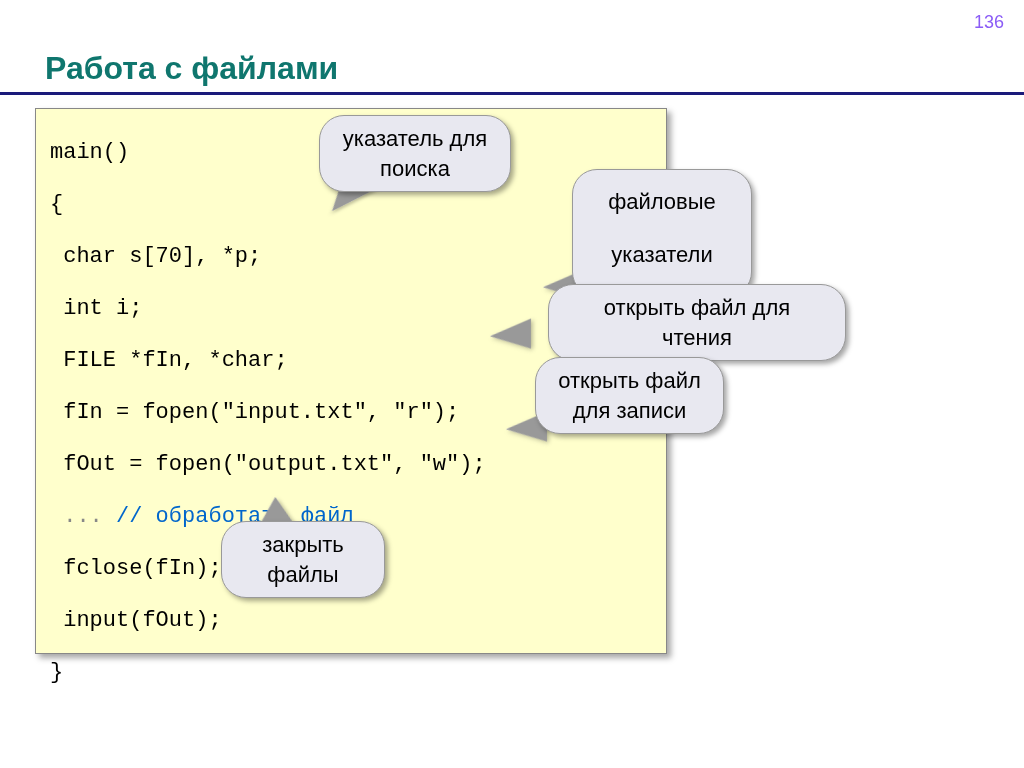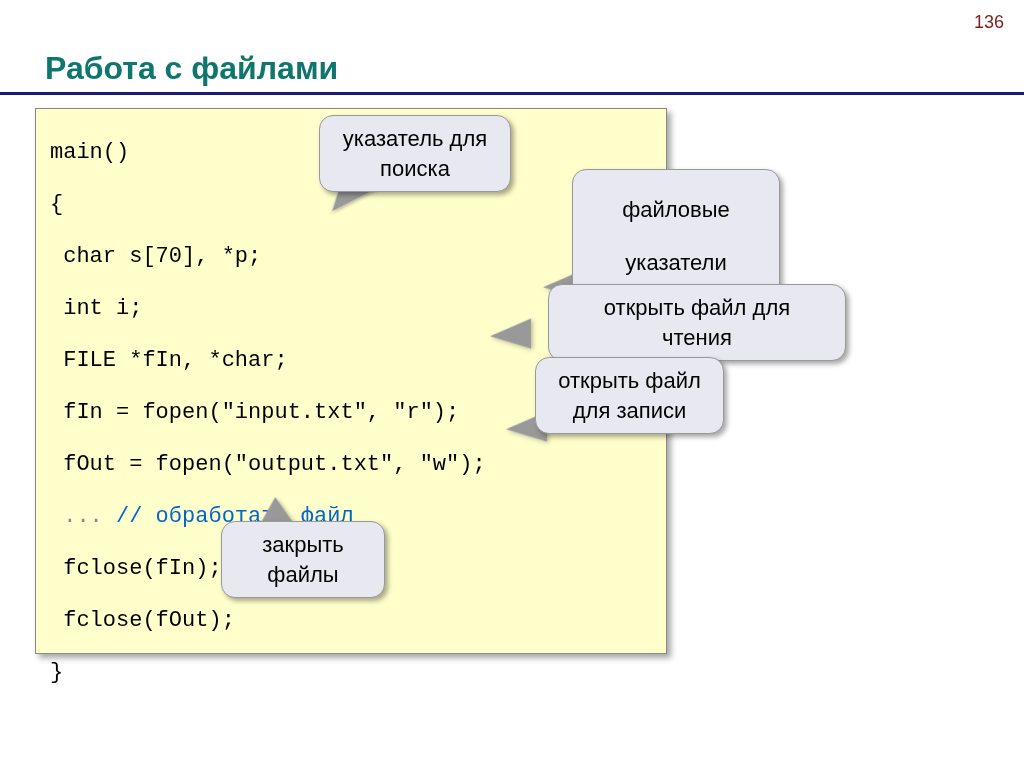--- a/index.html
+++ b/index.html
@@ -9,21 +9,21 @@
     background: #ffffff;
     font-family: Arial, Helvetica, sans-serif;
     position: relative;
     overflow: hidden;
   }
   .page-number {
     position: absolute;
     top: 12px;
     right: 20px;
     font-size: 18px;
-    color: #7f1d1d;
+    color: #8b5cf6;
   }
   .title {
     position: absolute;
     top: 50px;
     left: 45px;
     font-size: 32px;
     font-weight: bold;
     color: #0f766e;
   }
   .title-underline {
@@ -51,21 +51,21 @@
     white-space: pre;
   }
   .code-comment { color: #0066cc; text-align: center; }
   .code-disabled { color: #888; }
 
   
   .callout {
     position: absolute;
     background: #e8e8f0;
     border: 1px solid #999;
-    border-radius: 14px;
+    border-radius: 25px;
     padding: 8px 18px;
     font-size: 22px;
     color: #000;
     text-align: center;
     box-shadow: 3px 3px 5px rgba(0,0,0,0.35);
     line-height: 1.35;
   }
   
   .tail {
     position: absolute;
@@ -118,21 +118,21 @@
     border-bottom: 27px solid #999;
     border-left: 25px solid transparent;
     border-right: 9px solid transparent;
     z-index:-1;
   }
 
   
   #c1 { top: 115px; left: 319px; width: 192px; }
   #c1-tail { top: 183px; left: 332px; }
 
-  #c2 { top: 169px; left: 572px; width: 208px; padding-top:14px; padding-bottom:14px; line-height:2.4; }
+  #c2 { top: 169px; left: 572px; width: 180px; padding-top:6px; padding-bottom:14px; line-height:2.4; }
   #c2-tail { top: 275px; left: 543px; }
 
   #c3 { top: 284px; left: 548px; width: 298px; }
   #c3-tail { top: 324px; left: 490px; }
 
   #c4 { top: 357px; left: 535px; width: 189px; }
   #c4-tail { top: 417px; left: 506px; }
 
   #c5 { top: 521px; left: 221px; width: 164px; }
   #c5-tail { top: 497px; left: 256px; }
@@ -146,21 +146,21 @@
 
 <div class="code-box"><span>main()</span>
 <span>{</span>
 <span> char s[70], *p;</span>
 <span> int i;</span>
 <span> FILE *fIn, *char;</span>
 <span> fIn = fopen("input.txt", "r");</span>
 <span> fOut = fopen("output.txt", "w");</span>
 <span class="code-disabled"> ... </span><span class="code-comment">// обработать файл</span>
 <span> fclose(fIn);</span>
-<span> fclose(fOut);</span>
+<span> input(fOut);</span>
 <span>}</span></div>
 
 <div id="c1-tail" class="tail tail-dl"></div>
 <div id="c1" class="callout">указатель для поиска</div>
 
 <div id="c2-tail" class="tail tail-l"></div>
 <div id="c2" class="callout">файловые указатели</div>
 
 <div id="c3-tail" class="tail tail-l"></div>
 <div id="c3" class="callout">открыть файл для чтения</div>

